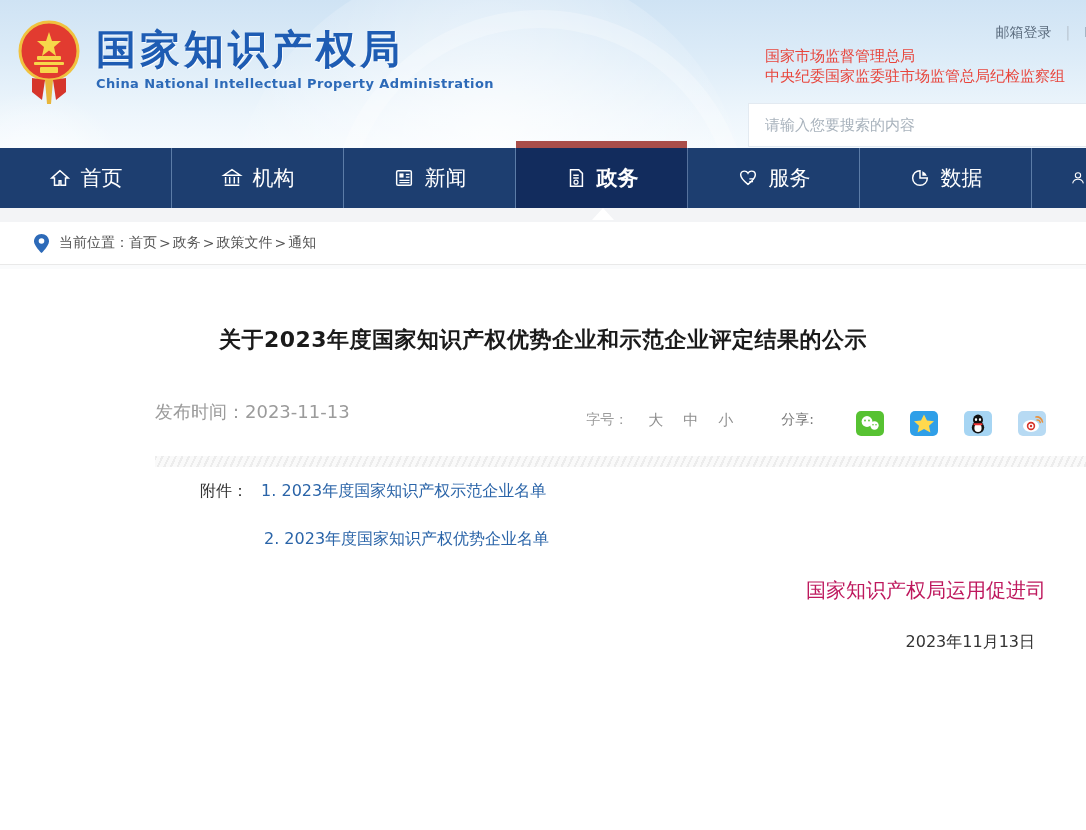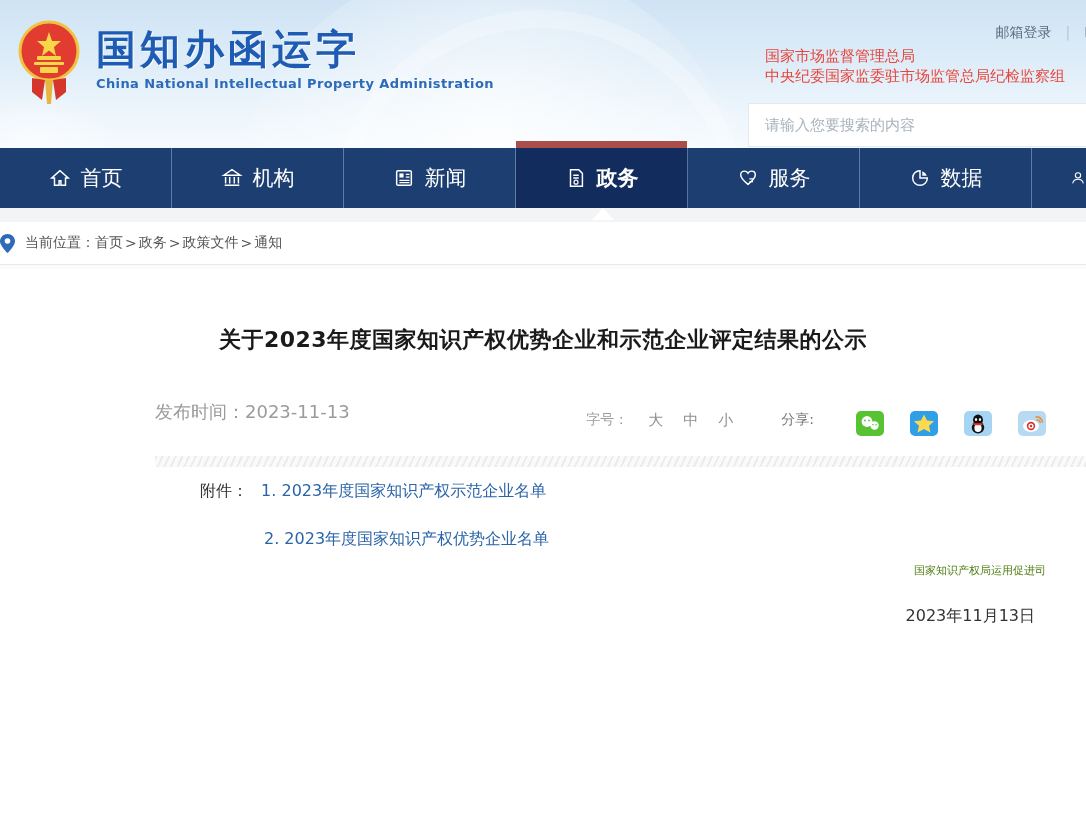--- a/index.html
+++ b/index.html
@@ -40,21 +40,21 @@
   .nav-item svg { width:22px; height:22px; display:block; }
   .nav-item.active { background:#122c5d; font-weight:bold; }
   .nav-item.active .redbar { position:absolute; left:0; top:-7px; width:100%; height:7px; background:#a94e4a; }
   .nav-item.partial { width:54px; border-right:none; justify-content:flex-start; padding-left:38px; overflow:hidden; }
   .active-caret { position:absolute; top:60px; left:592px; width:0; height:0; z-index:5;
     border-left:11px solid transparent; border-right:11px solid transparent; border-bottom:12px solid #fff; }
 
   
   .sub-strip { height:14px; background:#f3f4f6; }
   .breadcrumb-bar { height:43px; background:#fff; border-bottom:1px solid #e9e9e9; display:flex;
-    align-items:center; font-size:14px; color:#555; }
+    align-items:center; padding-left:34px; font-size:14px; color:#555; }
   .breadcrumb-bar svg { width:15px; height:19px; margin-right:10px; }
   .crumb { color:#555; cursor:pointer; text-decoration:none; }
   .crumb-sep { margin:0 2px; color:#555; }
   .after-strip { height:4px; background:#fafbfc; }
 
   
   .article { background:#fff; }
   .article-title { text-align:center; margin:56px 40px 0 40px; font-size:22px; font-weight:bold;
     color:#1a1a1a; letter-spacing:.5px; }
   .meta-row { margin:32px 40px 0 155px; display:flex; justify-content:space-between; align-items:center; }
@@ -65,21 +65,21 @@
   .share-label { font-size:14px; color:#777; margin-left:48px; margin-right:16px; }
   .share-icon { width:28px; height:25px; margin-left:26px; cursor:pointer; display:block; }
   .hatch-divider { margin:20px 0 0 155px; height:11px;
     background:repeating-linear-gradient(115deg,#ececec 0 2px,#fafafa 2px 6px); }
   .body-text { margin:24px 40px 0 155px; font-size:17px; line-height:38px; color:#333; }
   .body-text p { text-indent:2em; margin:1px 0; }
   .attach-row { margin:4px 40px 0 200px; font-size:16px; line-height:40px; }
   .attach-row.second { margin-left:264px; margin-top:8px; }
   .attach-label { color:#333; margin-right:8px; }
   .attach-link { color:#2a64a8; text-decoration:none; cursor:pointer; }
-  .signature { text-align:right; margin:4px 40px 0 0; font-size:11px; color:#4d7c0f; }
+  .signature { text-align:right; margin:18px 40px 0 0; font-size:20px; color:#be185d; }
   .sig-date { text-align:right; margin:28px 51px 0 0; font-size:16px; color:#333; }
 </style>
 </head>
 <body>
 
 <div class="banner">
   <div class="globe1"></div>
   <div class="globe3"></div>
   <div class="globe2"></div>
 
@@ -88,21 +88,21 @@
       <circle cx="31" cy="31" r="29" fill="#e23b30" stroke="#f0c23f" stroke-width="3"></circle>
       <polygon points="31,12 34,21 43,21 36,27 38,36 31,30.5 24,36 26,27 19,21 28,21" fill="#f7d64a"></polygon>
       <rect x="19" y="36" width="24" height="4" rx="1" fill="#f7d64a"></rect>
       <rect x="16" y="42" width="30" height="3" rx="1" fill="#f7d64a"></rect>
       <rect x="22" y="47" width="18" height="6" rx="1" fill="#f7d64a"></rect>
       <path d="M14 58 L27 60 L24 80 L14 72 Z" fill="#d6352b"></path>
       <path d="M48 58 L35 60 L38 80 L48 72 Z" fill="#d6352b"></path>
       <path d="M27 60 L35 60 L33 84 L29 84 Z" fill="#e8b63c"></path>
     </svg>
     <div class="titles">
-      <div class="site-title">国知办函运字</div>
+      <div class="site-title">国家知识产权局</div>
       <div class="site-subtitle">China National Intellectual Property Administration</div>
     </div>
   </div>
 
   <div class="top-links">
     <a>邮箱登录</a><span class="sep">|</span><a>En</a>
   </div>
 
   <div class="red-links">
     <a>国家市场监督管理总局</a>

